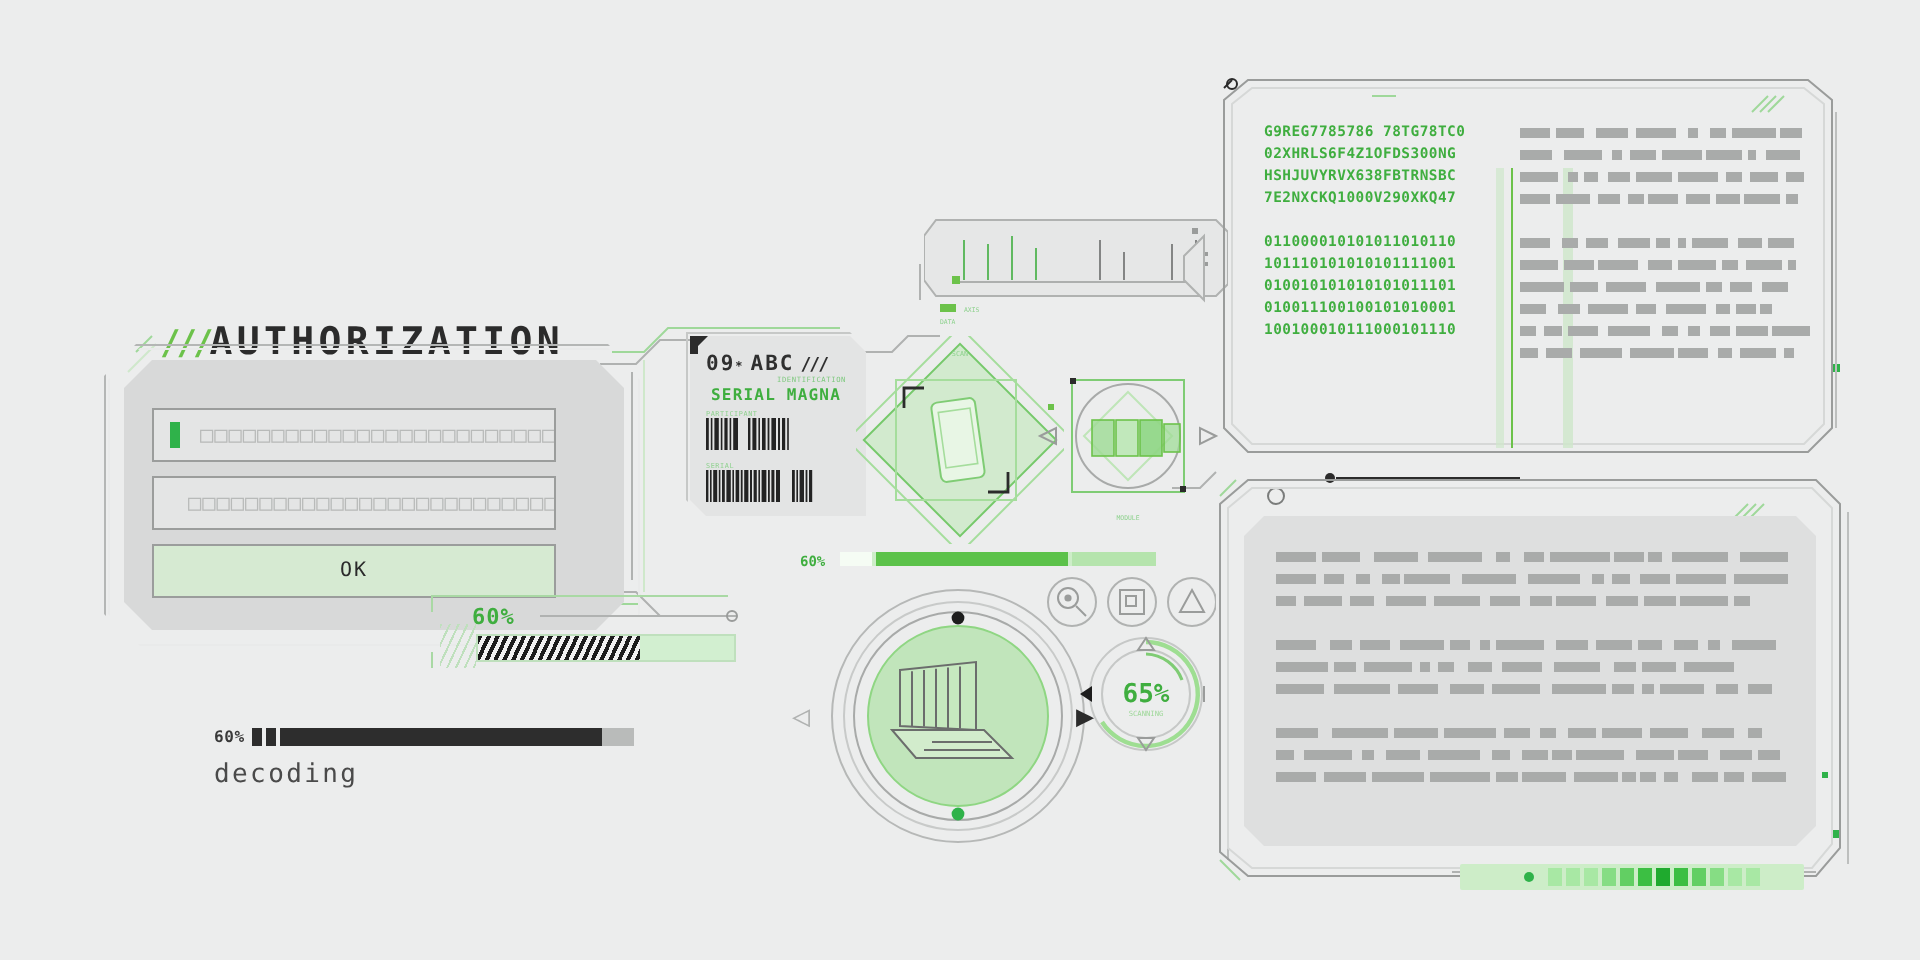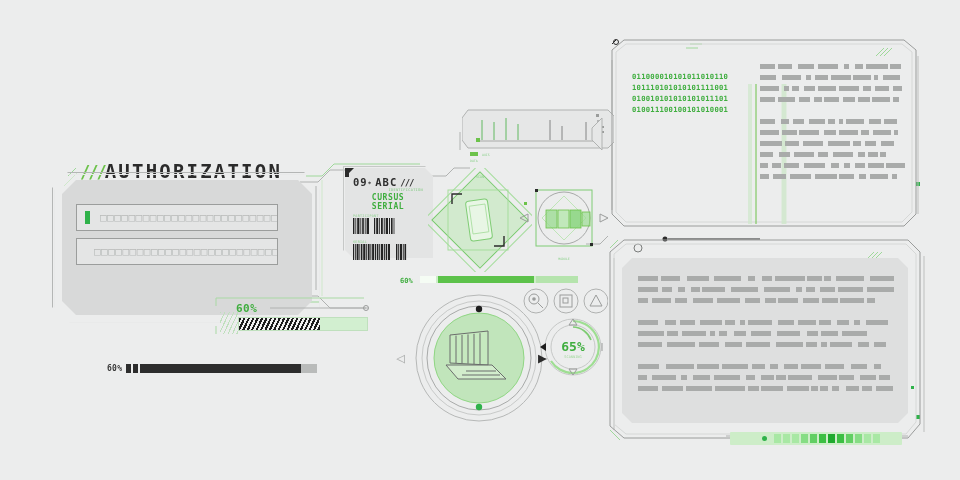--- a/index.html
+++ b/index.html
@@ -180,31 +180,33 @@
   <div class="abs" id="auth-box">
     <div class="auth-outline"></div>
     <div class="auth-body"></div>
     <div class="field" style="top:24px;">
       <div class="caret"></div>
       <div class="dots">□□□□□□□□□□□□□□□□□□□□□□□□□□□□□</div>
     </div>
     <div class="field" style="top:58px;">
       <div class="dots" style="margin-left:17px;">□□□□□□□□□□□□□□□□□□□□□□□□□□□□□</div>
     </div>
+    <div class="ok-btn" style="top:92px;">OK</div>
   </div>
 
   <div class="abs" id="dec-wrap">
     <div class="dec-row">
       <span class="dec-pct">60%</span>
       <span class="dec-seg"></span>
       <span class="dec-seg"></span>
       <span class="dec-bar">
         <span class="dec-bar-fill"></span>
       </span>
     </div>
+    <div id="dec-label">decoding</div>
   </div>
 
   <div class="abs" id="stripe-box">
     <svg class="abs" style="left:-4px;top:-4px;width:156px;height:42px;overflow:visible;">
       <path d="M2 10 L2 2 L150 2" stroke="#a9d9a4" fill="none" stroke-width="1"></path>
       <path d="M2 38 L2 30" stroke="#a9d9a4" fill="none" stroke-width="1"></path>
       <path d="M56 12 L152 12" stroke="#b0b2b1" fill="none" stroke-width="1"></path>
       <circle cx="152" cy="12" r="2.5" fill="none" stroke="#9a9c9b" stroke-width="1"></circle>
     </svg>
     <div class="abs stripe-pct" style="left:18px;top:2px;">60%</div>
@@ -221,21 +223,21 @@
       <path d="M1 10 L1 1 L10 1 L5 6 L5 10 Z" fill="#2b2b2b"></path>
     </svg>
     <div class="abs" style="left:8px;top:8px;width:70px;">
       <div style="display:flex;align-items:baseline;">
         <span class="id-big">09</span>
         <span class="id-big grn" style="font-size:6px;">*</span>
         <span class="id-big" style="margin-left:3px;">ABC</span>
         <span class="id-big grn" style="margin-left:3px;font-size:9px;letter-spacing:-1px;">///</span>
       </div>
       <div class="id-sub" style="margin-top:0px;">IDENTIFICATION</div>
-      <div class="id-name" style="margin-top:1px;">CURSUS SERIAL</div>
+      <div class="id-name" style="margin-top:1px;">SERIAL MAGNA</div>
       <div class="id-tiny" style="margin-top:3px;">PARTICIPANT</div>
       <svg class="barcode" viewBox="0 0 70 16" preserveAspectRatio="none">
         <g fill="#232323">
           <rect x="0" y="0" width="1.4" height="16"></rect>
             <rect x="2.4" y="0" width="0.8" height="16"></rect>
           <rect x="4.2" y="0" width="2.2" height="16"></rect>
             <rect x="7.4" y="0" width="0.8" height="16"></rect>
           <rect x="9.2" y="0" width="1.6" height="16"></rect>
             <rect x="11.8" y="0" width="0.8" height="16"></rect>
           <rect x="13.6" y="0" width="2.4" height="16"></rect>
@@ -341,26 +343,33 @@
       <circle cx="8" cy="4" r="2.5" fill="none" stroke="#2b2b2b" stroke-width="1"></circle>
       <path d="M-16 90 L-6 80 L-6 112 L-16 102 Z" fill="#e6e7e7" stroke="#b0b2b1" stroke-width="1"></path>
       <path d="M176 46 L176 186" stroke="#cfe8cb" stroke-width="5" opacity="0.8"></path>
       <path d="M142 46 L142 186" stroke="#cfe8cb" stroke-width="4" opacity="0.7"></path>
       <path d="M148 46 L148 186" stroke="#6cc24a" stroke-width="1"></path>
       <path d="M268 18 L276 10" stroke="#9fd89a" stroke-width="1"></path>
       <path d="M272 18 L280 10" stroke="#9fd89a" stroke-width="1"></path>
       <path d="M276 18 L284 10" stroke="#9fd89a" stroke-width="1"></path>
     </svg>
     <div class="abs" style="left:24px;top:22px;width:276px;">
+      <div>
+        <div class="hexline">G9REG7785786 78TG78TC0</div>
+        <div class="hexline">02XHRLS6F4Z1OFDS300NG</div>
+        <div class="hexline">HSHJUVYRVX638FBTRNSBC</div>
+        <div class="hexline">7E2NXCKQ1000V290XKQ47</div>
+      </div>
       <div style="height:11px;"></div>
       <div>
         <div class="hexline">011000010101011010110</div>
         <div class="hexline">101110101010101111001</div>
         <div class="hexline">010010101010101011101</div>
         <div class="hexline">010011100100101010001</div>
+        <div class="hexline">100100010111000101110</div>
       </div>
     </div>
     <div class="abs" id="hex-redact" style="left:152px;top:22px;width:146px;">
         <div class="redact-row"><span class="redact" style="width: 15px; margin-right: 3px;"></span><span class="redact" style="width: 14px; margin-right: 6px;"></span><span class="redact" style="width: 16px; margin-right: 4px;"></span><span class="redact" style="width: 20px; margin-right: 6px;"></span><span class="redact" style="width: 5px; margin-right: 6px;"></span><span class="redact" style="width: 8px; margin-right: 3px;"></span><span class="redact" style="width: 22px; margin-right: 2px;"></span><span class="redact" style="width: 11px; margin-right: 2px;"></span></div>
         <div class="redact-row"><span class="redact" style="width: 16px; margin-right: 6px;"></span><span class="redact" style="width: 19px; margin-right: 5px;"></span><span class="redact" style="width: 5px; margin-right: 4px;"></span><span class="redact" style="width: 13px; margin-right: 3px;"></span><span class="redact" style="width: 20px; margin-right: 2px;"></span><span class="redact" style="width: 18px; margin-right: 3px;"></span><span class="redact" style="width: 4px; margin-right: 5px;"></span><span class="redact" style="width: 17px; margin-right: 5px;"></span></div>
         <div class="redact-row"><span class="redact" style="width: 19px; margin-right: 5px;"></span><span class="redact" style="width: 5px; margin-right: 3px;"></span><span class="redact" style="width: 7px; margin-right: 5px;"></span><span class="redact" style="width: 11px; margin-right: 3px;"></span><span class="redact" style="width: 18px; margin-right: 3px;"></span><span class="redact" style="width: 20px; margin-right: 4px;"></span><span class="redact" style="width: 8px; margin-right: 4px;"></span><span class="redact" style="width: 14px; margin-right: 4px;"></span><span class="redact" style="width: 9px; margin-right: 5px;"></span></div>
         <div class="redact-row"><span class="redact" style="width: 15px; margin-right: 3px;"></span><span class="redact" style="width: 17px; margin-right: 4px;"></span><span class="redact" style="width: 11px; margin-right: 4px;"></span><span class="redact" style="width: 8px; margin-right: 2px;"></span><span class="redact" style="width: 15px; margin-right: 4px;"></span><span class="redact" style="width: 12px; margin-right: 3px;"></span><span class="redact" style="width: 12px; margin-right: 2px;"></span><span class="redact" style="width: 18px; margin-right: 3px;"></span><span class="redact" style="width: 6px; margin-right: 5px;"></span></div>
         <div class="redact-row" style="height: 11px;"></div>
         <div class="redact-row"><span class="redact" style="width: 15px; margin-right: 6px;"></span><span class="redact" style="width: 8px; margin-right: 4px;"></span><span class="redact" style="width: 11px; margin-right: 5px;"></span><span class="redact" style="width: 16px; margin-right: 3px;"></span><span class="redact" style="width: 7px; margin-right: 4px;"></span><span class="redact" style="width: 4px; margin-right: 3px;"></span><span class="redact" style="width: 18px; margin-right: 5px;"></span><span class="redact" style="width: 12px; margin-right: 3px;"></span><span class="redact" style="width: 13px; margin-right: 3px;"></span></div>
         <div class="redact-row"><span class="redact" style="width: 19px; margin-right: 3px;"></span><span class="redact" style="width: 15px; margin-right: 2px;"></span><span class="redact" style="width: 20px; margin-right: 5px;"></span><span class="redact" style="width: 12px; margin-right: 3px;"></span><span class="redact" style="width: 19px; margin-right: 3px;"></span><span class="redact" style="width: 8px; margin-right: 4px;"></span><span class="redact" style="width: 18px; margin-right: 3px;"></span><span class="redact" style="width: 4px; margin-right: 4px;"></span></div>

